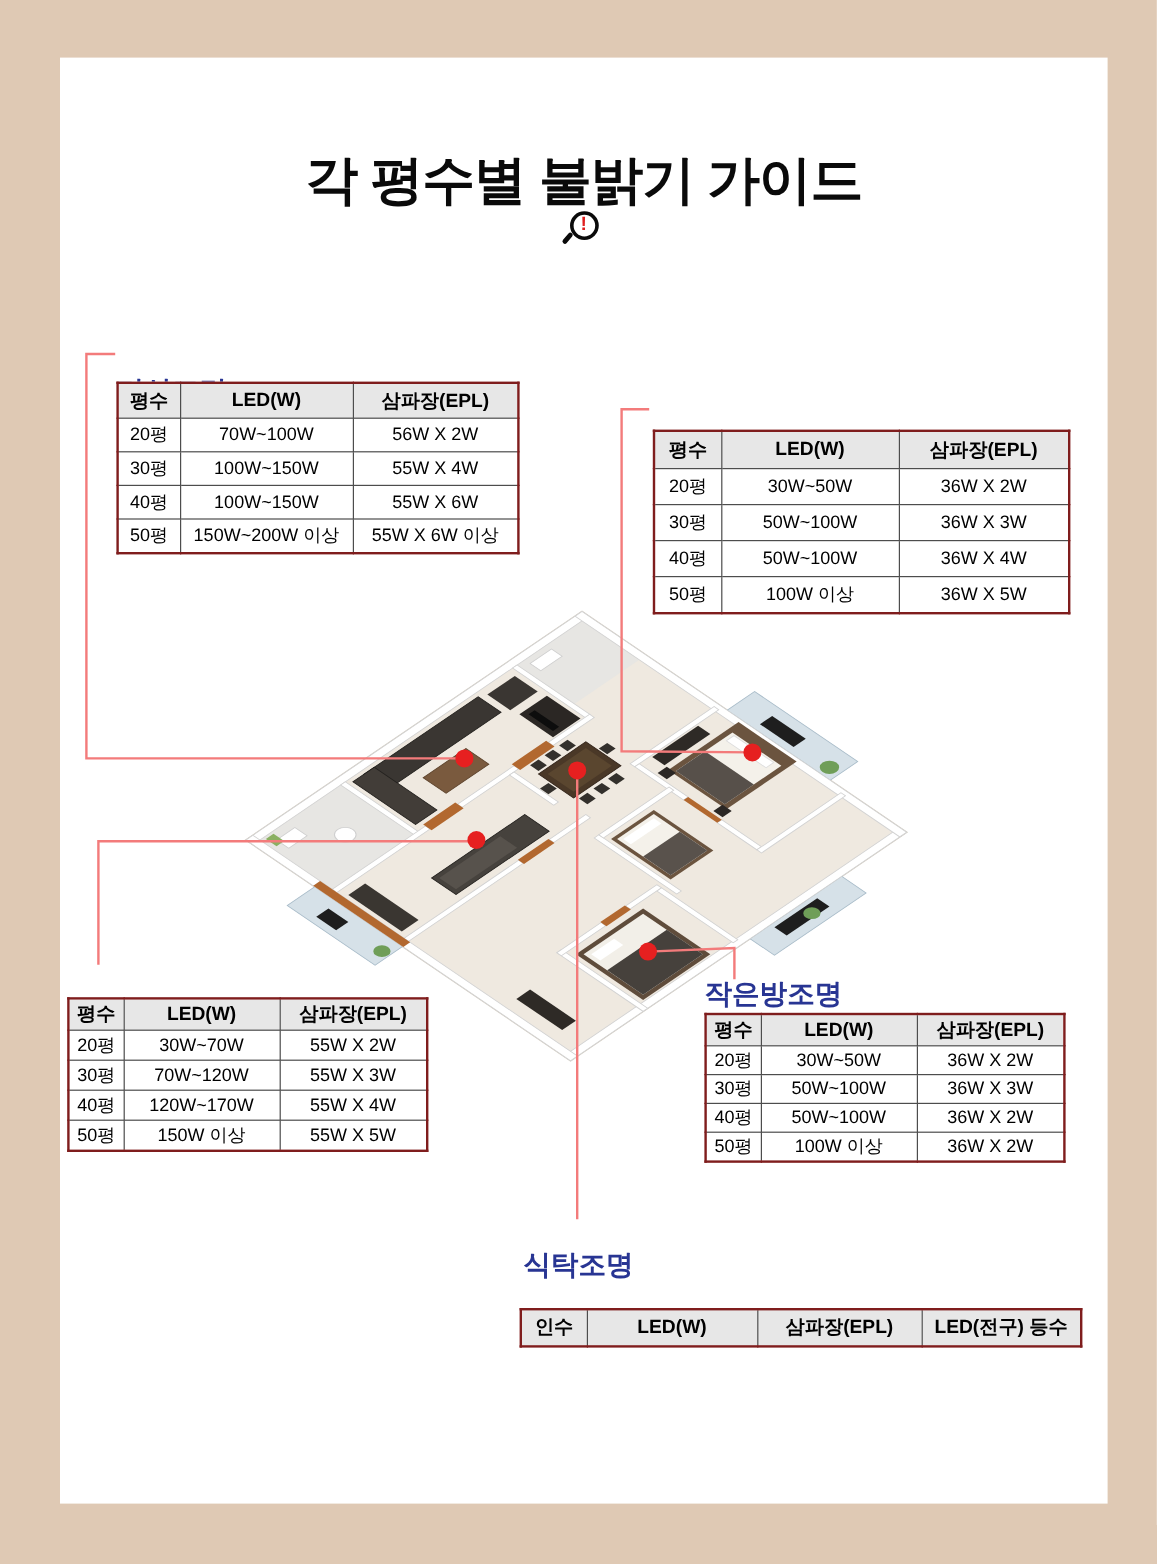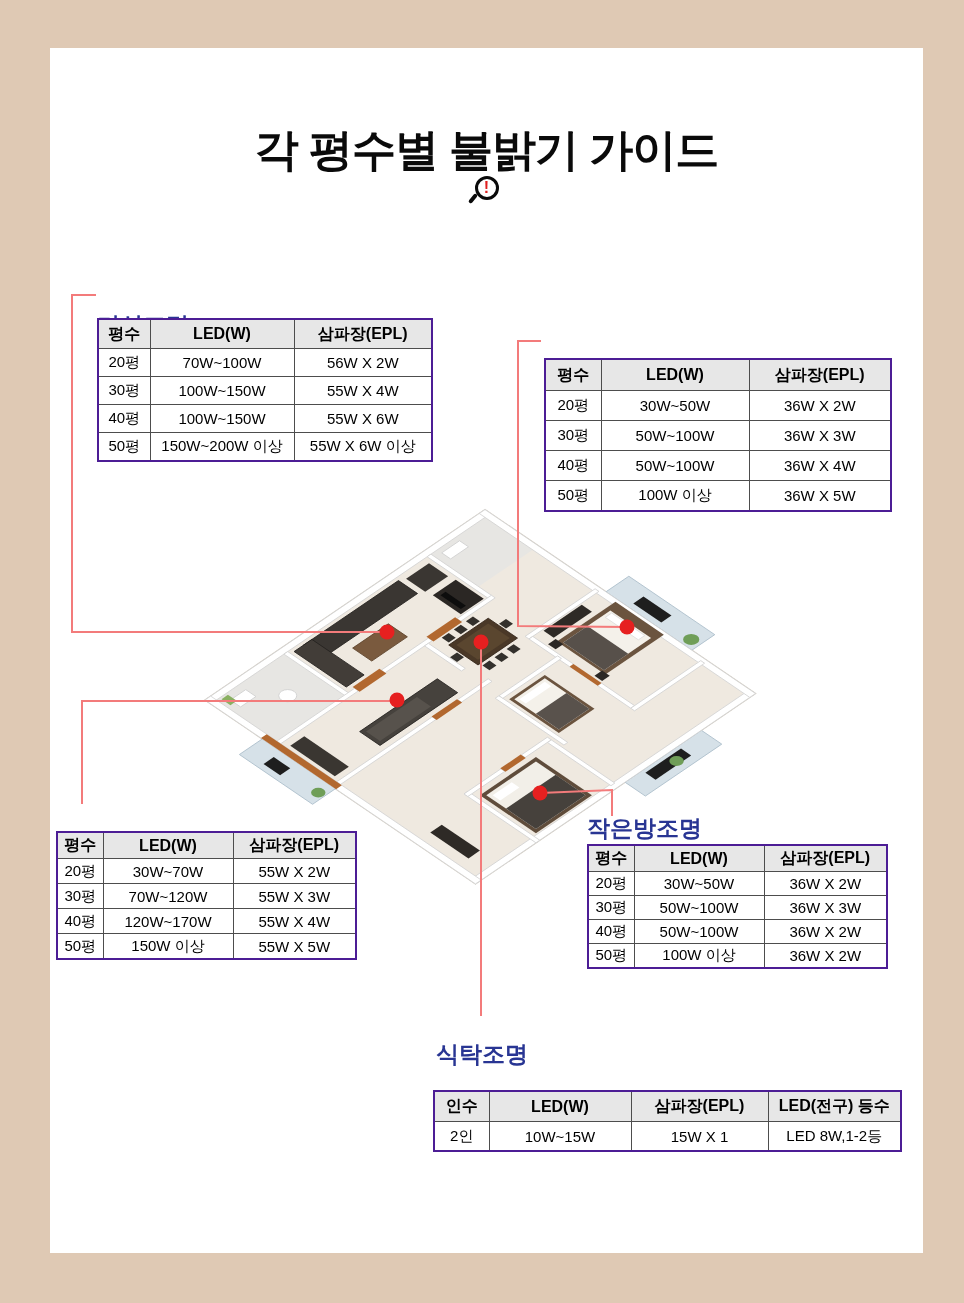--- a/index.html
+++ b/index.html
@@ -29,21 +29,21 @@
   .warn-icon .bang{color:#e01f1f;font-weight:900;font-size:16px;line-height:1;}
   .warn-icon::after{
     content:"";position:absolute;left:-7px;bottom:-7px;width:4px;height:11px;
     background:#0a0a0a;transform:rotate(40deg);border-radius:2px;
   }
   .sec-label{
     position:absolute;font-size:23px;font-weight:700;color:#283593;white-space:nowrap;margin-top:24px;
   }
   table.dtable{
     position:absolute;border-collapse:collapse;background:#fff;
-    text-align:center;color:#000;border:2px solid #4c1d95;table-layout:fixed;
+    text-align:center;color:#000;border:2px solid #7f1d1d;table-layout:fixed;
   }
   .dtable th,.dtable td{border:1px solid #4d4d4d;padding:0 2px;overflow:hidden;white-space:nowrap;}
   .dtable th{background:#e7e7e7;font-weight:600;font-size:16px;}
   .dtable td{font-size:15px;}
   .t-living th{height:28px}.t-living td{height:27px}
   .t-big th{height:30px}.t-big td{height:29px}
   .t-kitchen th{height:25px}.t-kitchen td{height:24px}
   .t-small th{height:25px}.t-small td{height:23px}
   .t-dining th{height:29px}.t-dining td{height:28px}
   svg.overlay{position:absolute;left:0;top:0;pointer-events:none;}
@@ -344,20 +344,14 @@
     </colgroup>
   <thead>
       <tr>
         <th>인수</th>
         <th>LED(W)</th>
         <th>삼파장(EPL)</th>
         <th>LED(전구) 등수</th>
       </tr>
     </thead>
     <tbody>
-      <tr>
-        <td>2인</td>
-        <td>10W~15W</td>
-        <td>15W X 1</td>
-        <td>LED 8W,1-2등</td>
-      </tr>
     </tbody>
 </table>
 
 </body></html>

